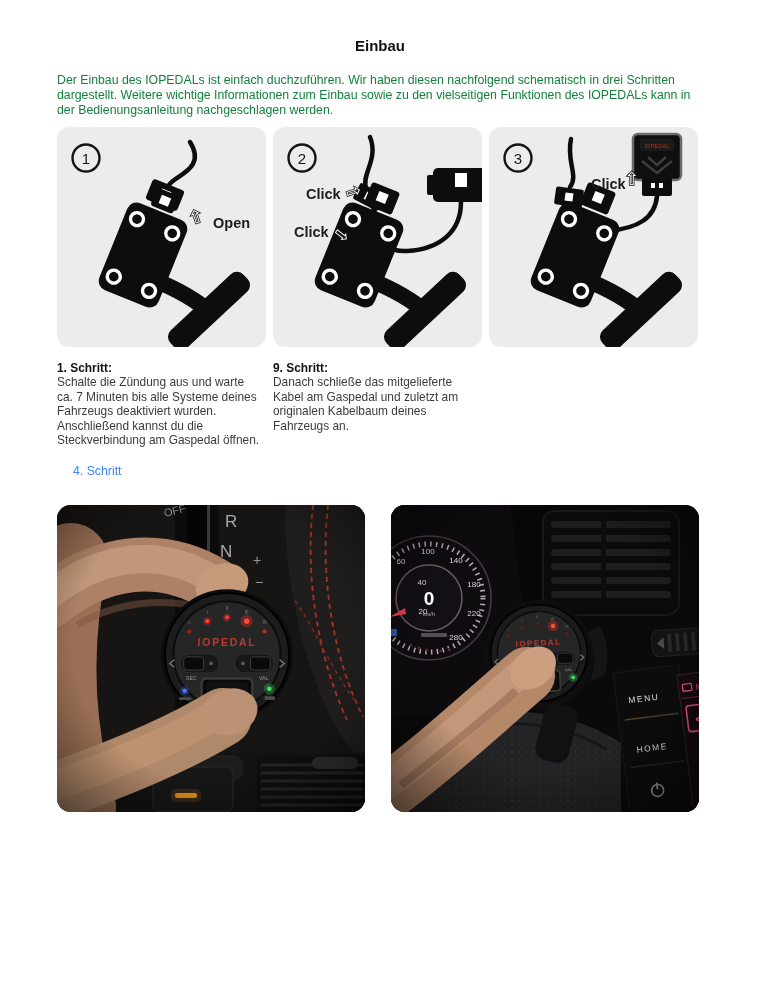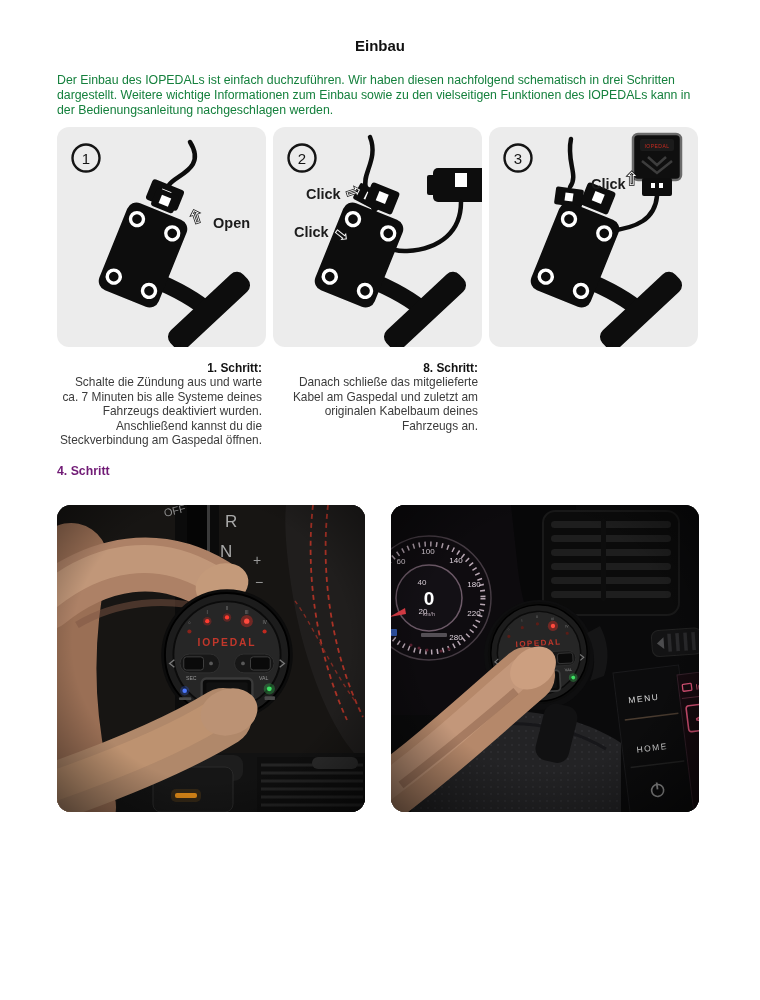--- a/index.html
+++ b/index.html
@@ -6,24 +6,24 @@
   .page{position:relative;width:760px;height:1000px;background:#ffffff;overflow:hidden;
         font-family:"Liberation Sans",sans-serif;color:#3c3c3c;border-radius:21px;}
   .title{position:absolute;top:37px;left:0;width:100%;text-align:center;
          font-size:15px;font-weight:700;color:#111;}
   .intro{position:absolute;top:73px;left:57px;width:650px;font-size:12.3px;
          line-height:15px;color:#15803d;}
   .panels{position:absolute;top:127px;left:57px;display:flex;gap:7px;}
   .panel{width:209px;height:220px;background:#ececec;border-radius:12px;position:relative;overflow:hidden;}
   .panel svg{display:block;}
   .steps{position:absolute;top:361px;left:57px;display:flex;gap:7px;}
-  .step{width:209px;font-size:11.9px;line-height:14.4px;color:#3b3b3b;box-sizing:border-box;padding-right:4px;text-align:right;}
+  .step{width:209px;font-size:11.9px;line-height:14.4px;color:#3b3b3b;box-sizing:border-box;padding-right:4px;}
   .step-h{font-weight:700;color:#111;}
   .step4{position:absolute;top:464px;left:57px;width:650px;font-size:12.3px;line-height:15px;}
-  .step4 .step-h{font-weight:700;color:#701a75;}
+  .step4 .step-h{font-weight:400;color:#3b82f6;margin-left:16px;}
   .photos{position:absolute;top:505px;left:57px;display:flex;gap:26px;}
   .photo{width:308px;height:307px;border-radius:14px;overflow:hidden;position:relative;background:#0d0d0d;}
   .photo svg{display:block;}
   text{font-family:"Liberation Sans",sans-serif;}
   .arrow{font-family:"DejaVu Sans",sans-serif;paint-order:stroke;stroke:#141414;stroke-width:1.6px;fill:#ffffff;font-size:18px;}
   .clicklbl{font-size:14.5px;font-weight:700;fill:#1c1c1c;}
   .numlbl{font-size:15px;fill:#151515;}
 </style>
 </head>
 <body>
@@ -162,21 +162,21 @@
       </svg>
     </div>
   </div>
 
   <div class="steps">
     <div class="step">
       <div class="step-h">1. Schritt:</div>
       <div>Schalte die Zündung aus und warte ca. 7 Minuten bis alle Systeme deines Fahrzeugs deaktiviert wurden. Anschließend kannst du die Steckverbindung am Gaspedal öffnen.</div>
     </div>
     <div class="step">
-      <div class="step-h">8. Schritt:</div>
+      <div class="step-h">9. Schritt:</div>
       <div>Danach schließe das mitgelieferte Kabel am Gaspedal und zuletzt am originalen Kabelbaum deines Fahrzeugs an.</div>
     </div>
   </div>
 
   <div class="step4">
     <div class="step-h">4. Schritt</div>
   </div>
 
   <div class="photos">
 

